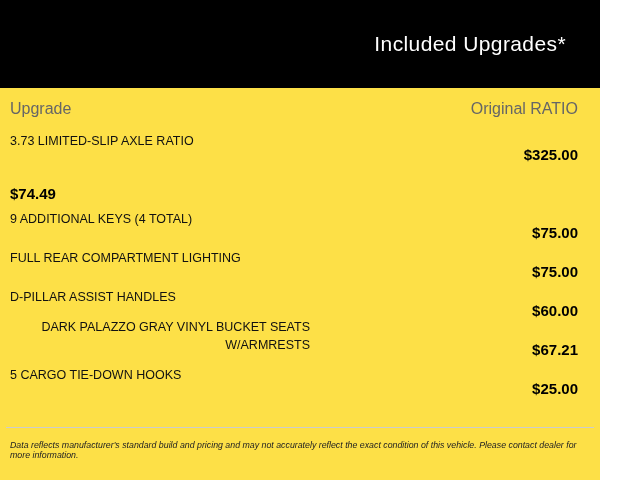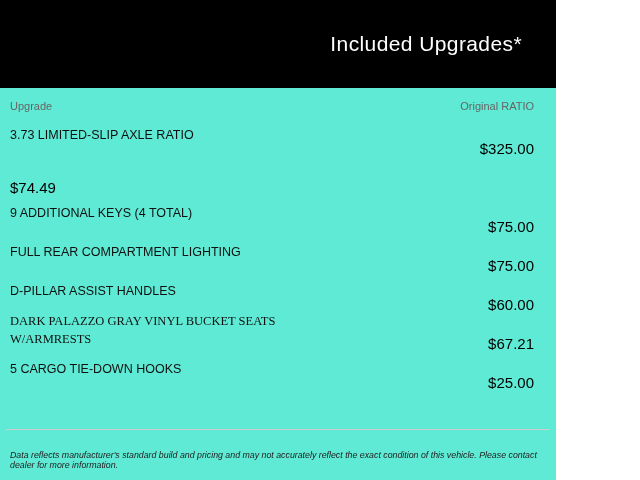--- a/index.html
+++ b/index.html
@@ -2,25 +2,25 @@
 <html><head>
 <meta charset="utf-8">
 <style>
   html, body {
     margin: 0;
     padding: 0;
     background: #ffffff;
     font-family: "Liberation Sans", sans-serif;
   }
   .page {
-    width: 556px;
+    width: 600px;
     height: 480px;
     display: flex;
     flex-direction: column;
-    background: #5eead4;
+    background: #fde047;
     overflow: hidden;
   }
   .header {
     height: 88px;
     background: #000000;
     display: flex;
     align-items: center;
     justify-content: flex-end;
     padding-right: 34px;
     box-sizing: border-box;
@@ -34,50 +34,51 @@
   }
   .content {
     flex: 1 1 auto;
     padding: 0 22px 0 10px;
     box-sizing: border-box;
   }
   .cols {
     display: flex;
     justify-content: space-between;
     color: #666666;
-    font-size: 11px;
+    font-size: 16px;
     padding-top: 12px;
     padding-bottom: 4px;
   }
   .row {
     display: flex;
     justify-content: space-between;
     align-items: center;
     min-height: 39px;
+    text-align: right;
   }
   .upgrade-label {
     font-size: 12.5px;
     color: #111111;
     max-width: 380px;
     line-height: 1.4;
   }
   .price {
     font-size: 15px;
-    font-weight: normal;
+    font-weight: bold;
     color: #000000;
     position: relative;
     top: 3px;
     white-space: nowrap;
     margin-top: 20px;
   }
   .footer {
     flex: 0 0 auto;
-    margin: 0 6px;
+    margin: 10px 6px;
     border-top: 1px solid #cccccc;
-    padding: 20px 4px 10px 4px;
+    padding: 12px 4px 10px 4px;
   }
   .footer-text {
     font-size: 8.8px;
     font-style: italic;
     color: #222222;
   }
 </style>
 </head>
 <body>
 
@@ -113,21 +114,21 @@
       <span class="upgrade-label">FULL REAR COMPARTMENT LIGHTING</span>
       <span class="price">$75.00</span>
     </div>
 
     <div class="row">
       <span class="upgrade-label">D-PILLAR ASSIST HANDLES</span>
       <span class="price">$60.00</span>
     </div>
 
     <div class="row">
-      <span class="upgrade-label" style="max-width:300px;font-family:Liberation Serif, serif;">DARK PALAZZO GRAY VINYL BUCKET SEATS W/ARMRESTS</span>
+      <span class="upgrade-label" style="max-width:300px;">DARK PALAZZO GRAY VINYL BUCKET SEATS W/ARMRESTS</span>
       <span class="price">$67.21</span>
     </div>
 
     <div class="row">
       <span class="upgrade-label">5 CARGO TIE-DOWN HOOKS</span>
       <span class="price">$25.00</span>
     </div>
 
   </div>
 

